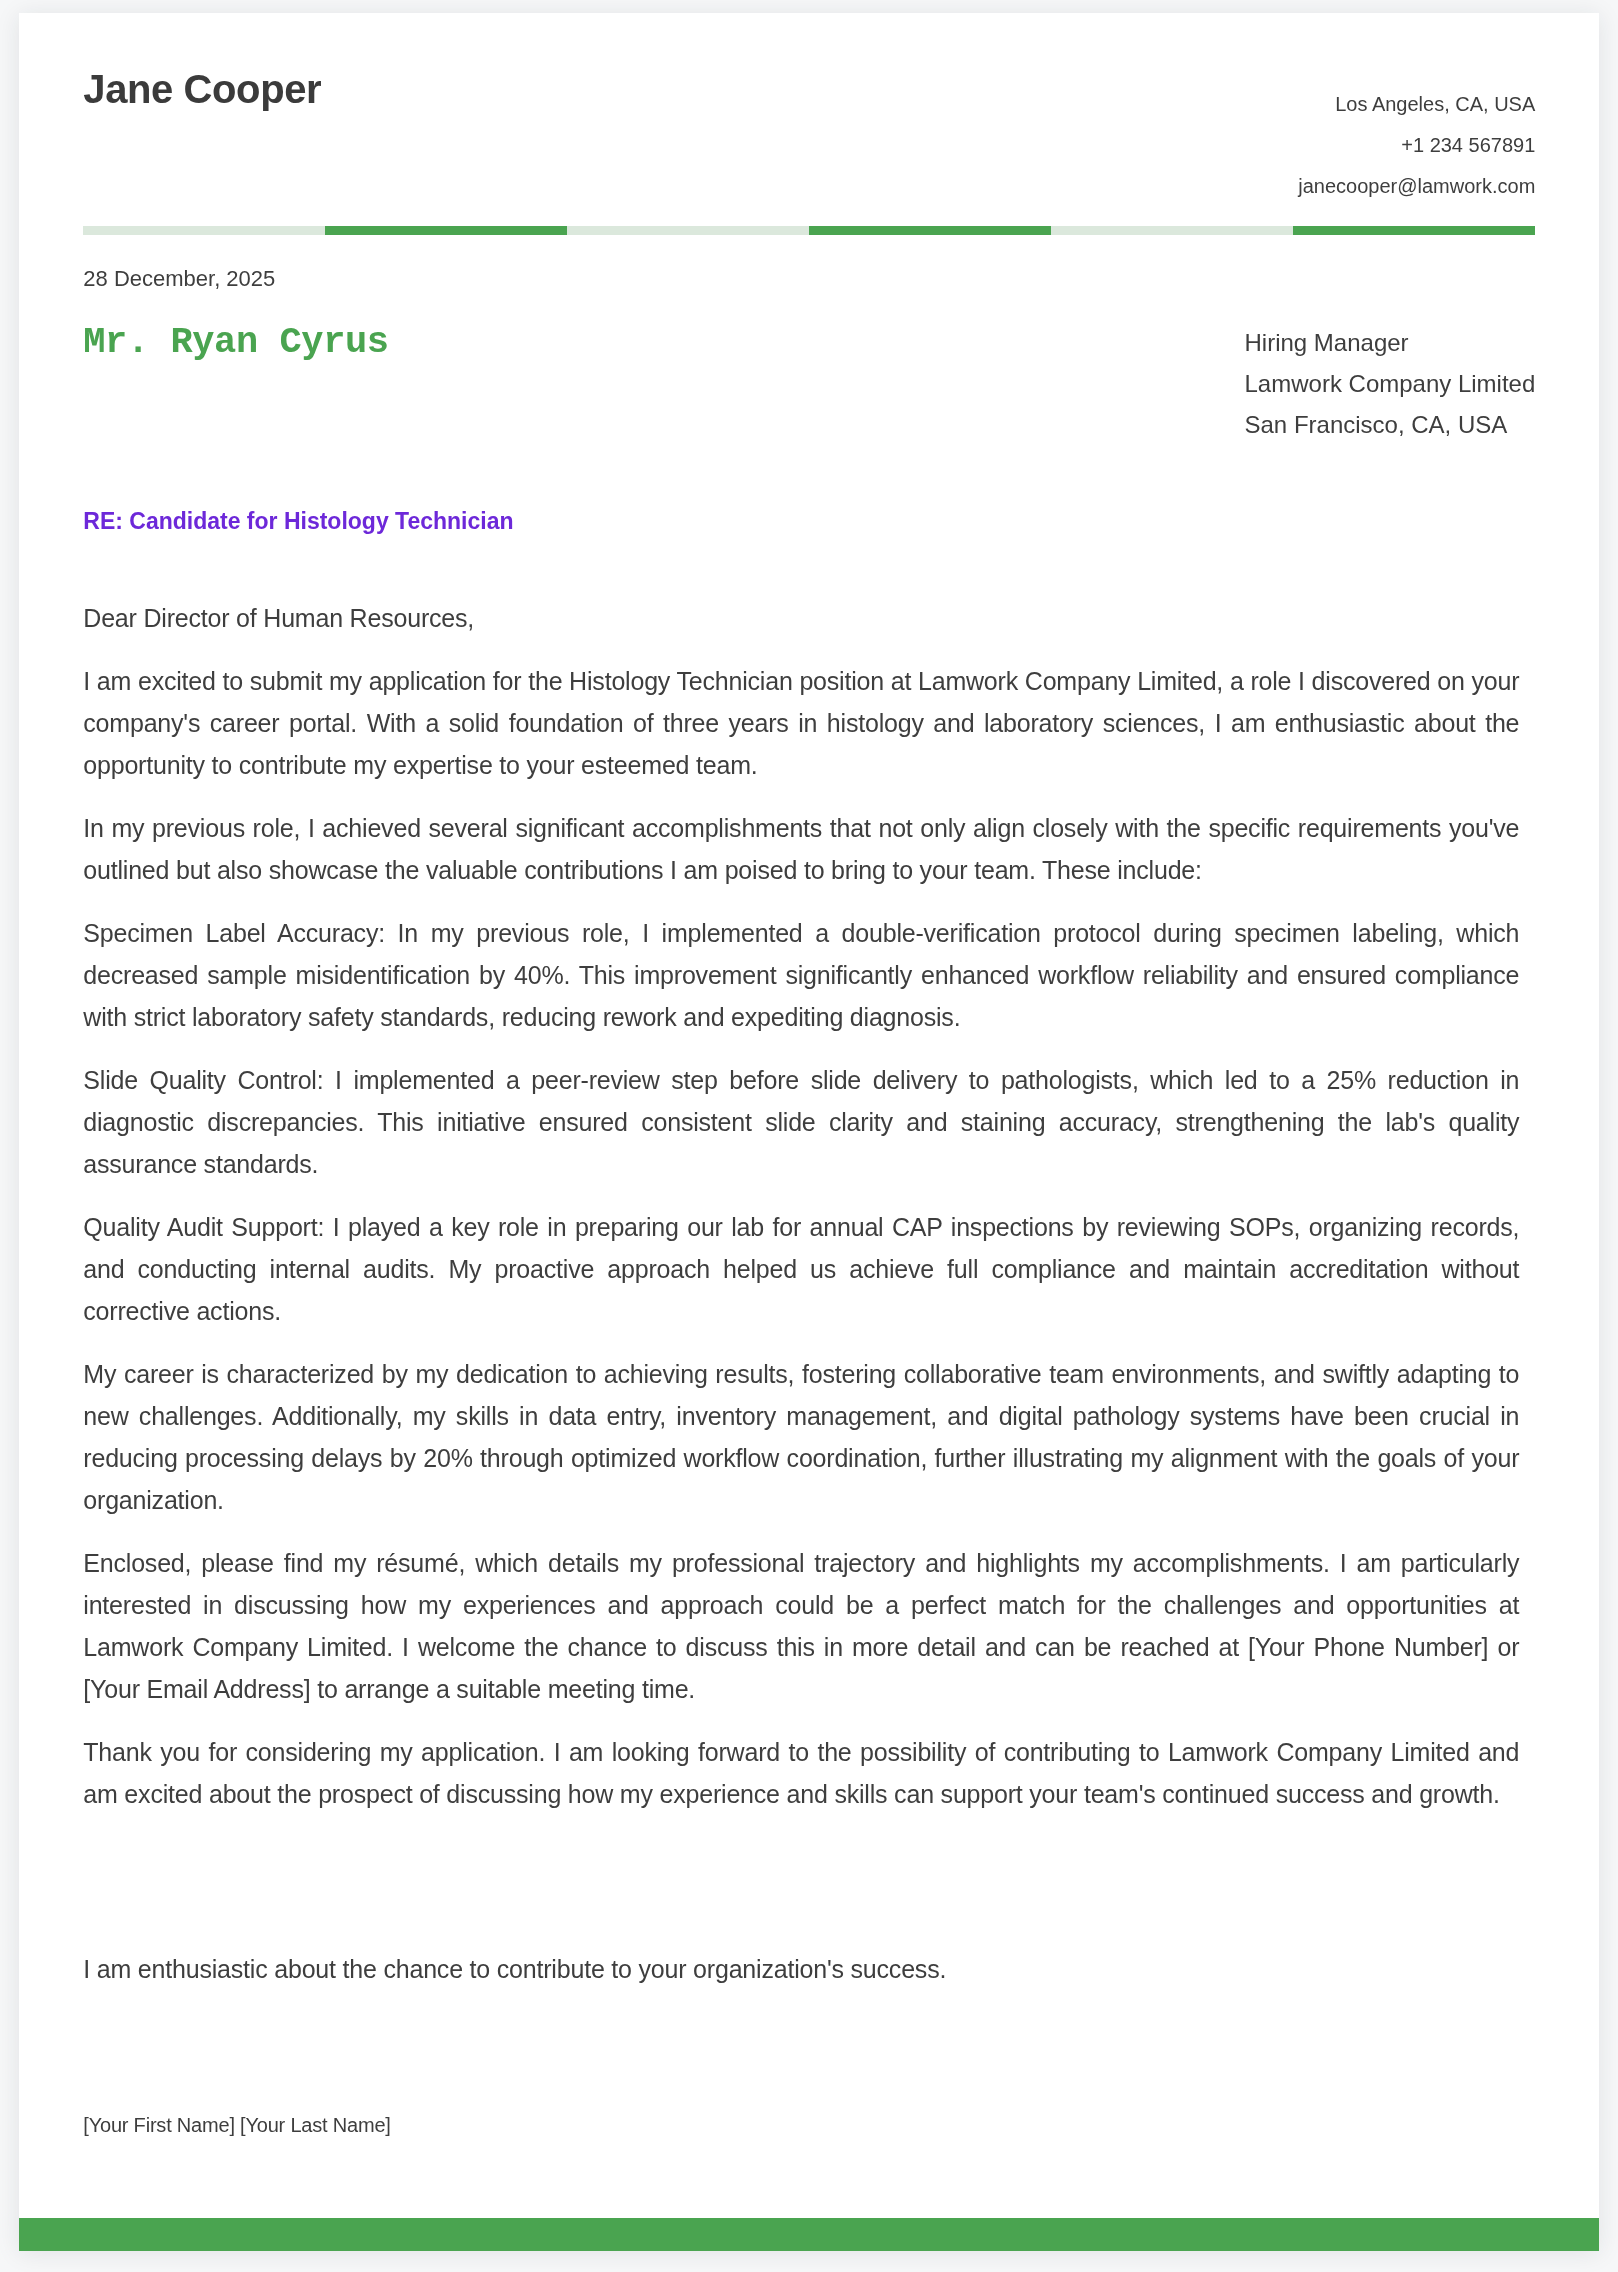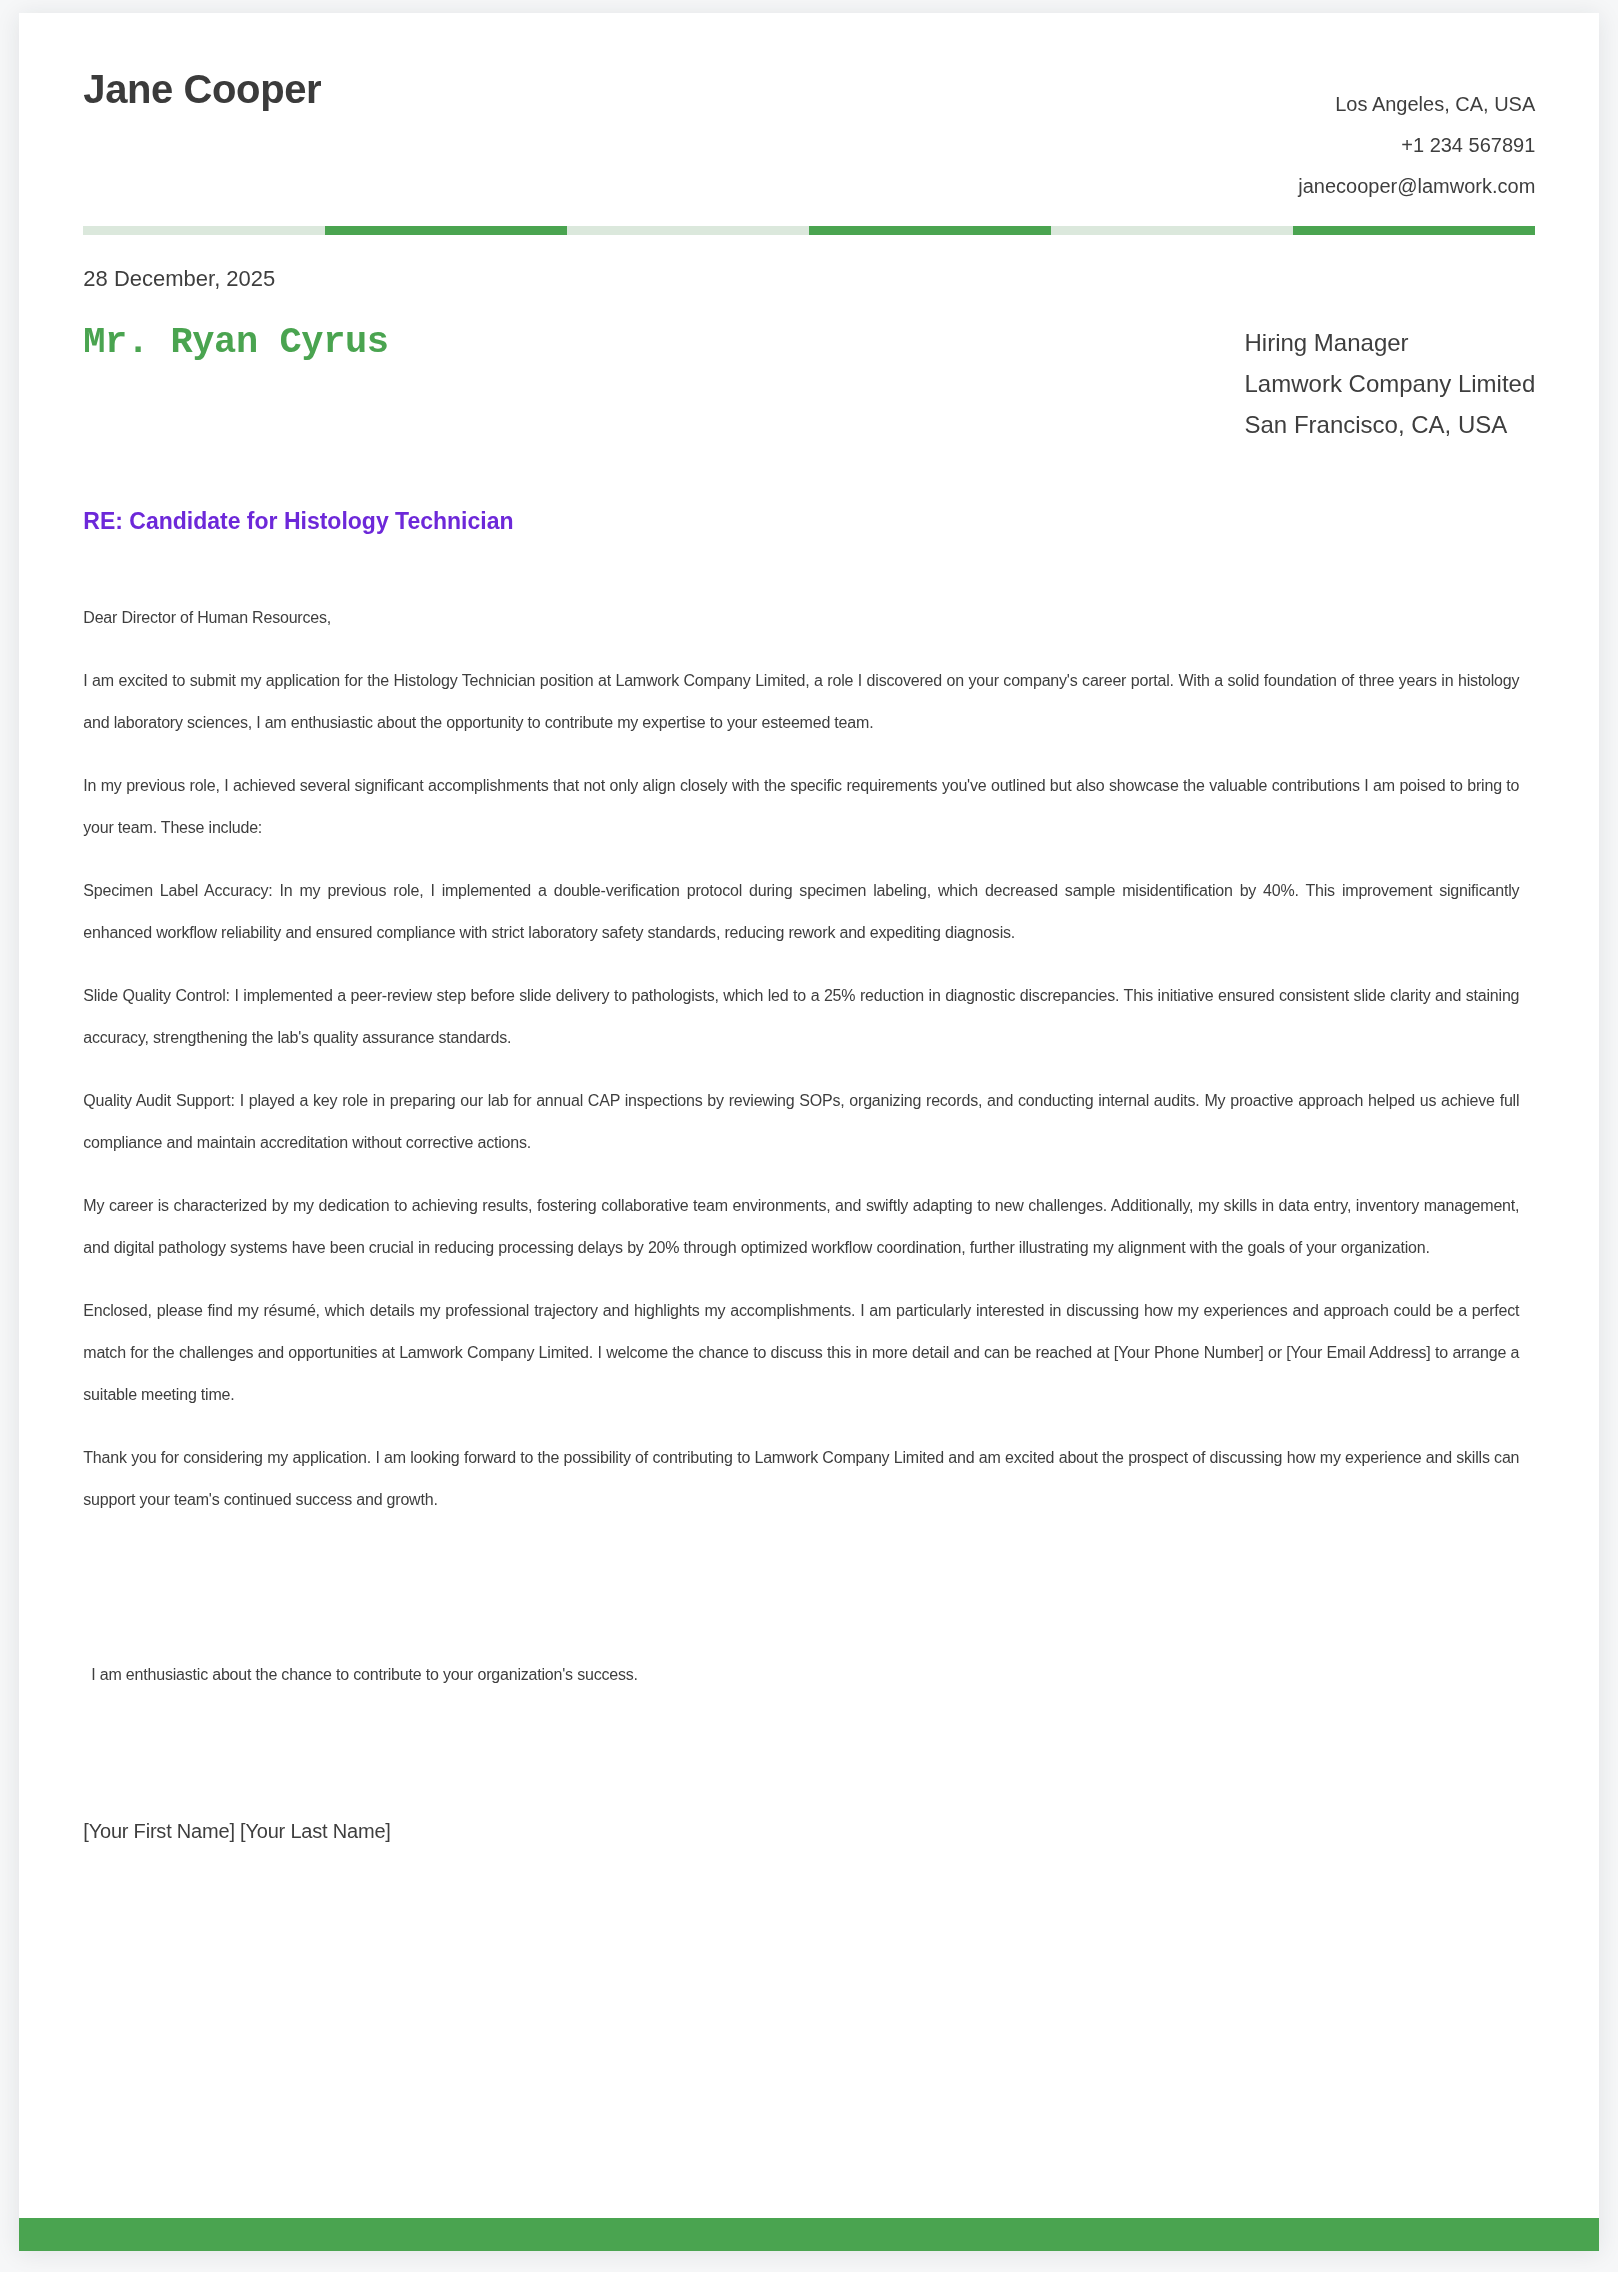--- a/index.html
+++ b/index.html
@@ -53,28 +53,28 @@
   .recipient-details { text-align: left; font-size: 24px; line-height: 41px; }
   
   .subject {
     margin-top: 55px; margin-bottom: 55px;
     font-size: 23px; font-weight: 700;
     line-height: 42px;
     color: #6d28d9;
   }
   p.body-para, p.salutation {
     margin: 0 16px 21px 0;
-    font-size: 16px;
+    font-size: 25px;
     letter-spacing: -0.2px;
     line-height: 42px;
     text-align: justify;
   }
   p.salutation { text-align: left; }
   .closing { margin-top: 133px; }
-  .closing p { margin: 8px; font-size: 16px; letter-spacing: -0.2px; line-height: 42px; }
+  .closing p { margin: 0; font-size: 25px; letter-spacing: -0.2px; line-height: 42px; }
   .signature { margin: 114px 0 0 0; font-size: 20px; letter-spacing: -0.2px; line-height: 42px; }
   
   .footer-bar {
     position: absolute;
     left: 0; right: 0; bottom: 0;
     height: 33px;
     background: var(--accent-green, #4AA450);
   }
 </style>
 </head>

